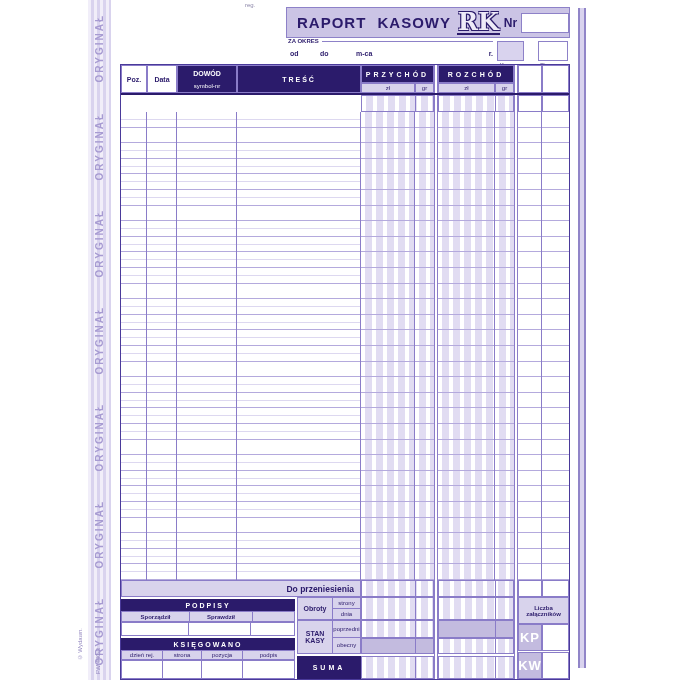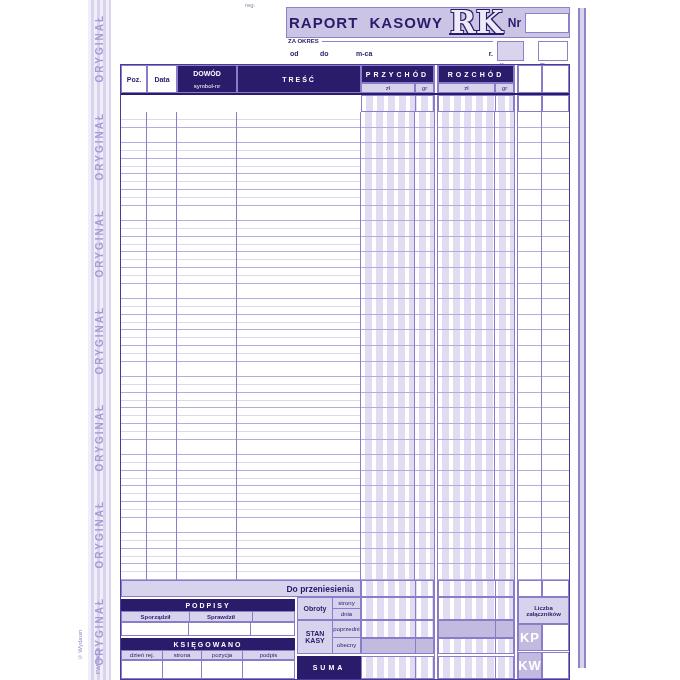--- a/index.html
+++ b/index.html
@@ -18,23 +18,23 @@
   .micro-code{left:95px;bottom:6px;font-size:6px;}
 
   
   .right-edge{position:absolute;left:578px;top:8px;width:8px;height:660px;
     background:#d9d3ee;border-left:2px solid #9185c8;border-right:2px solid #9185c8;box-sizing:border-box;}
 
   .corner-mark{position:absolute;left:245px;top:2px;font-size:6px;color:#8b86a8;}
 
   
   .title-box{position:absolute;left:286px;top:7px;width:284px;height:31px;background:#cbc4e5;
-    border:1px solid #8d81c8;box-sizing:border-box;display:flex;align-items:center;padding-left:2px;}
+    border:1px solid #8d81c8;box-sizing:border-box;display:flex;align-items:center;padding-left:10px;}
   .title-text{font-weight:bold;font-size:15px;letter-spacing:1px;color:#2b1b6b;word-spacing:6px;white-space:nowrap;}
-  .rk-logo{font-family:"DejaVu Serif",serif;font-weight:bold;font-size:31px;line-height:22px;
+  .rk-logo{font-family:"DejaVu Serif",serif;font-weight:bold;font-size:24px;line-height:22px;
     color:#eeebf8;margin:0 4px 0 6px;padding:0 1px;border-bottom:2px solid #2b1b6b;
     text-shadow:-1px -1px 0 #2b1b6b,1px -1px 0 #2b1b6b,-1px 1px 0 #2b1b6b,1px 1px 0 #2b1b6b;}
   .nr-label{font-weight:bold;font-size:12px;margin-right:4px;}
   .nr-box{width:76px;height:20px;background:#fff;border:1px solid #8d81c8;box-sizing:border-box;}
 
   
   .okres{position:absolute;left:288px;top:38px;width:205px;display:flex;align-items:flex-start;}
   .okres-label{font-size:6px;font-weight:bold;color:#2b1b6b;white-space:nowrap;margin-right:3px;}
   .okres-line{flex:1;border-top:1px solid #8d81c8;margin-top:3px;}
   .okres-fields{position:absolute;left:288px;top:50px;width:205px;font-size:7px;font-weight:bold;color:#2b1b6b;}

